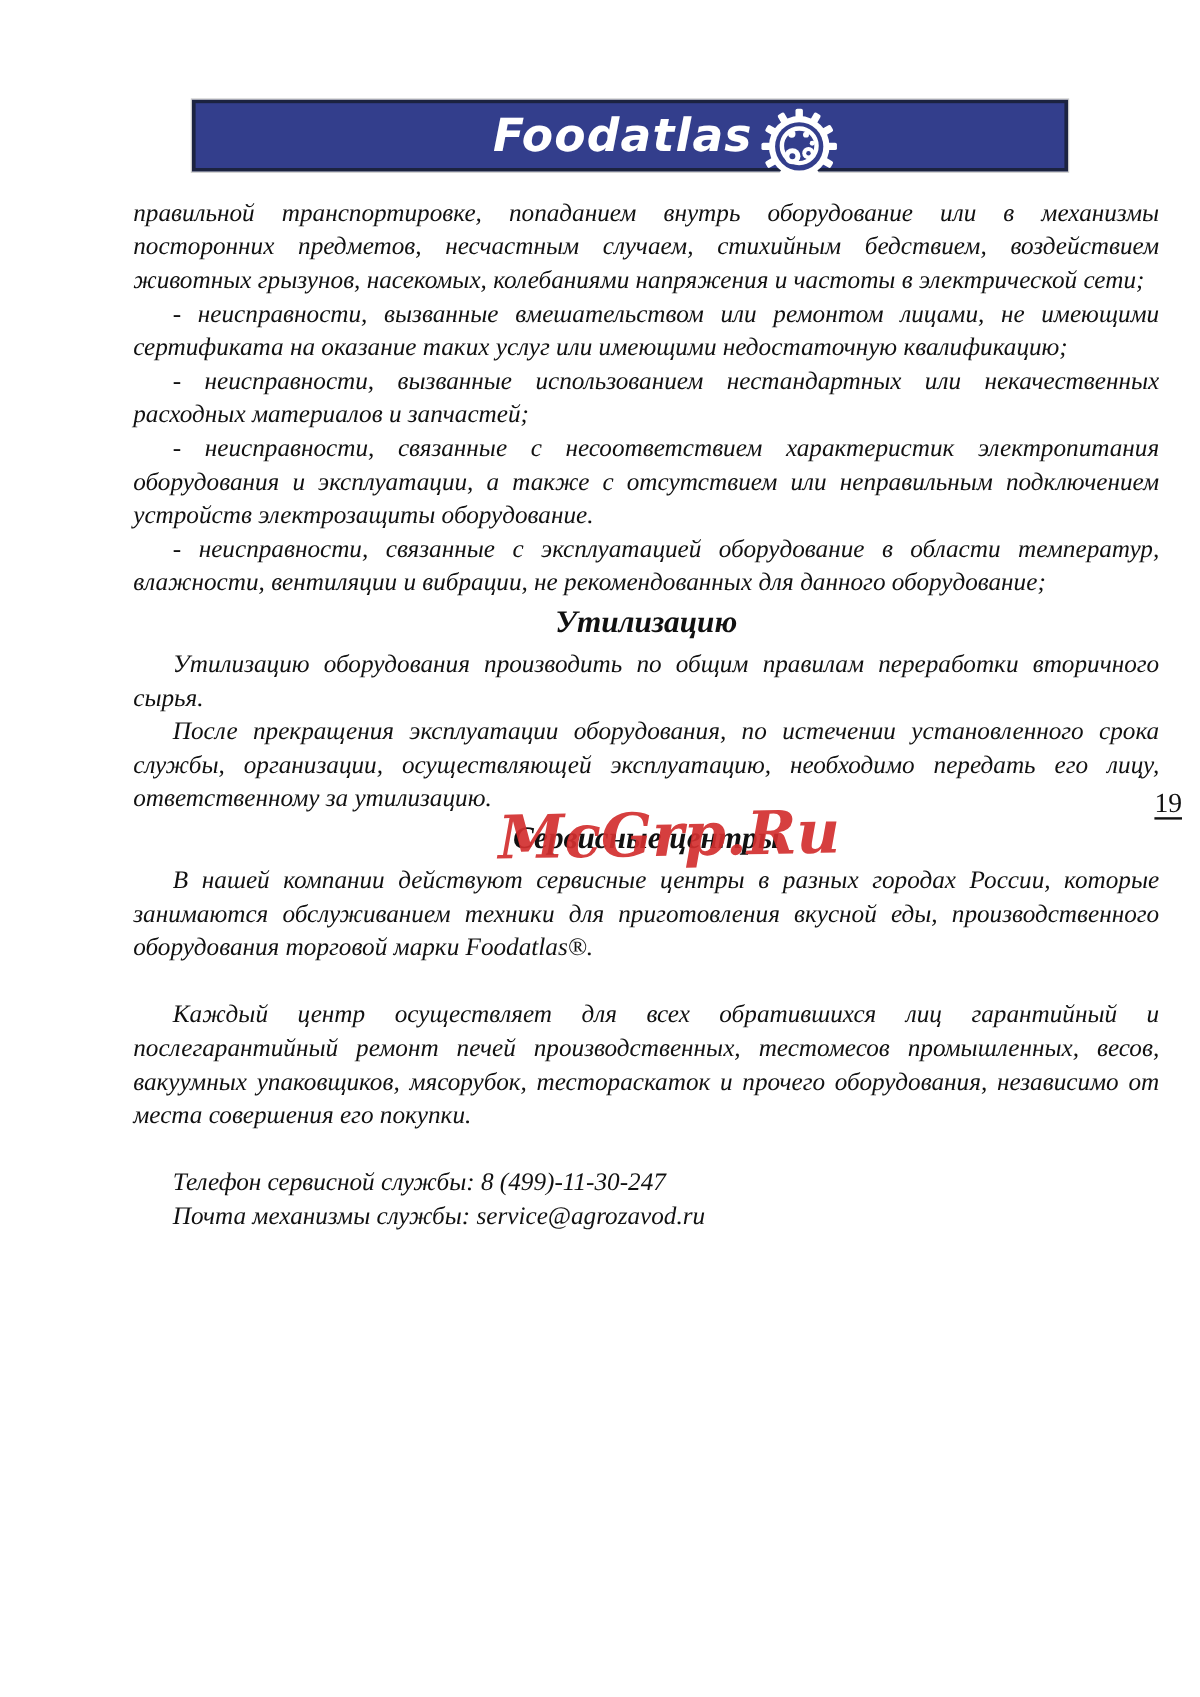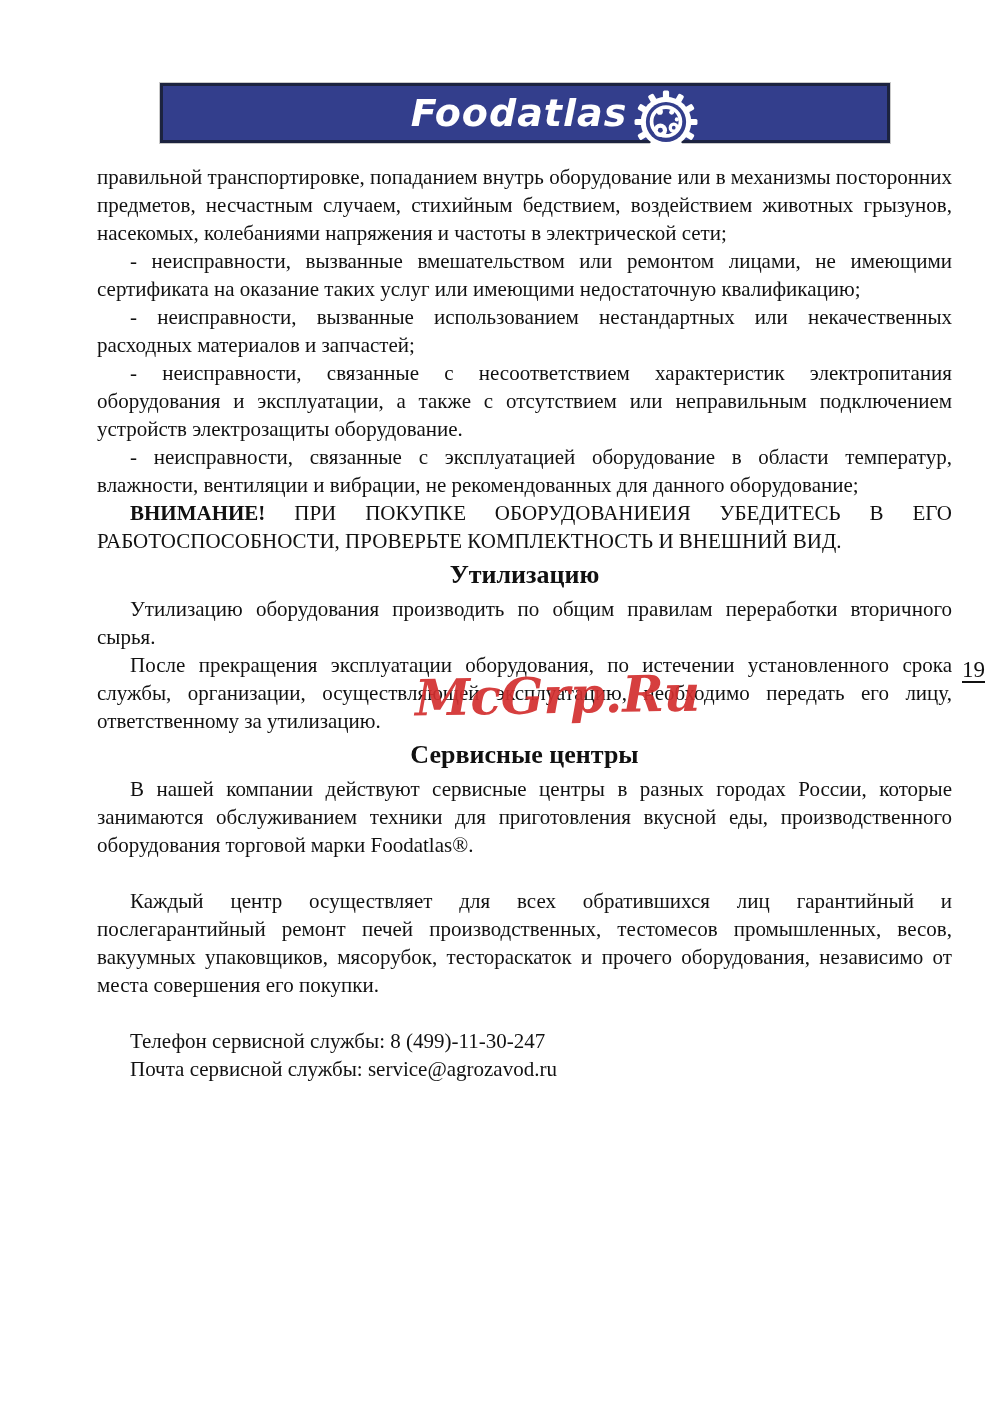--- a/index.html
+++ b/index.html
@@ -11,22 +11,22 @@
 
 
       background:#333e8c;border:3px solid #1c2340;outline:1px solid #c9c9c9;
       display:flex;align-items:center;justify-content:center;overflow:visible;}
   .logo-row{display:flex;align-items:center;transform:translateX(30px);}
   .brand-text{font-family:"DejaVu Sans", sans-serif;font-weight:bold;font-style:italic;
       font-size:38px;color:#ffffff;letter-spacing:1px;line-height:1;}
   .gear-wrap{position:relative;top:9px;margin-left:6px;width:66px;height:68px;}
 
   
-  .content{position:absolute;left:85px;top:163px;width:855px;
-      font-size:21px;line-height:28px;}
+  .content{position:absolute;left:99px;top:163px;width:855px;
+      font-size:21px;line-height:28px;font-style:italic;}
   .content p{margin:0;text-align:justify;text-indent:33px;}
   .content p.no-indent{text-indent:0;}
   .content p.left{text-align:left;}
   .content h2{font-size:26px;line-height:32px;margin:4px 0;text-align:center;
       font-weight:bold;font-family:"Liberation Serif", serif;}
   .gap-before{margin-top:28px !important;}
 
   
   .watermark{position:absolute;left:403px;top:668px;
       font-family:"DejaVu Serif", serif;font-style:italic;font-weight:bold;
@@ -80,32 +80,31 @@
       </span>
     </div>
   </div>
 
   <div class="content">
     <p class="no-indent">правильной транспортировке, попаданием внутрь оборудование или в механизмы посторонних предметов, несчастным случаем, стихийным бедствием, воздействием животных грызунов, насекомых, колебаниями напряжения и частоты в электрической сети;</p>
     <p>- неисправности, вызванные вмешательством или ремонтом лицами, не имеющими сертификата на оказание таких услуг или имеющими недостаточную квалификацию;</p>
     <p>- неисправности, вызванные использованием нестандартных или некачественных расходных материалов и запчастей;</p>
     <p>- неисправности, связанные с несоответствием характеристик электропитания оборудования и эксплуатации, а также с отсутствием или неправильным подключением устройств электрозащиты оборудование.</p>
     <p>- неисправности, связанные с эксплуатацией оборудование в области температур, влажности, вентиляции и вибрации, не рекомендованных для данного оборудование;</p>
-    <p><b>ВНИМАНИЕ!</b><span> ПРИ ПОКУПКЕ ОБОРУДОВАНИЕИЯ УБЕДИТЕСЬ В ЕГО РАБОТОСПОСОБНОСТИ, ПРОВЕРЬТЕ КОМПЛЕКТНОСТЬ И ВНЕШНИЙ ВИД.</span></p>
 
     <h2>Утилизацию</h2>
     <p>Утилизацию оборудования производить по общим правилам переработки вторичного сырья.</p>
     <p>После прекращения эксплуатации оборудования, по истечении установленного срока службы, организации, осуществляющей эксплуатацию, необходимо передать его лицу, ответственному за утилизацию.</p>
 
     <h2>Сервисные центры</h2>
     <p>В нашей компании действуют сервисные центры в разных городах России, которые занимаются обслуживанием техники для приготовления вкусной еды, производственного оборудования торговой марки Foodatlas®.</p>
     <p class="gap-before">Каждый центр осуществляет для всех обратившихся лиц гарантийный и послегарантийный ремонт печей производственных, тестомесов промышленных, весов, вакуумных упаковщиков, мясорубок, тестораскаток и прочего оборудования, независимо от места совершения его покупки.</p>
 
     <p class="left gap-before">Телефон сервисной службы: 8 (499)-11-30-247</p>
-    <p class="left">Почта сервисной службы: service@agrozavod.ru</p>
+    <p class="left">Почта механизмы службы: service@agrozavod.ru</p>
   </div>
 
   <div class="watermark">McGrp.Ru</div>
   <div class="page-number">19</div>
 
   <div class="footer-banner">
     <span class="footer-url">WWW.АГРОЗАВОД.РФ</span>
   </div>
 
 </div>

